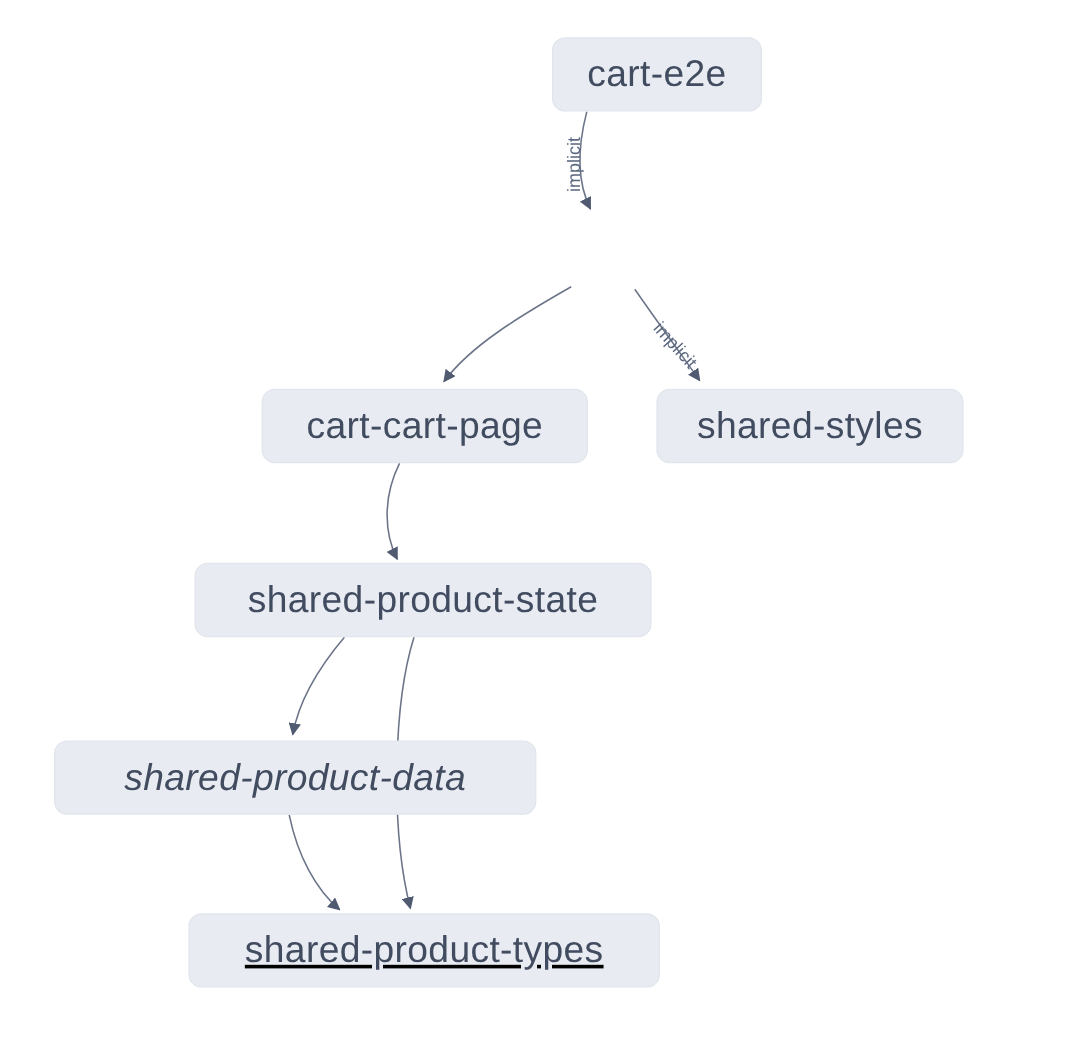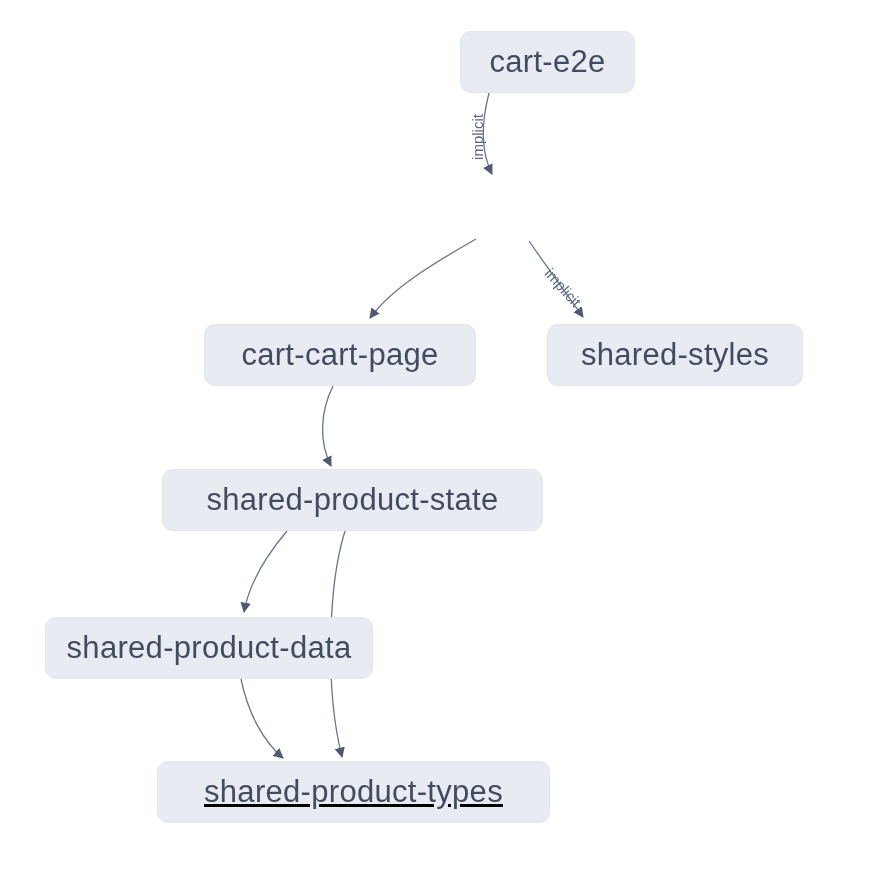--- a/index.html
+++ b/index.html
@@ -80,33 +80,33 @@
     <text class="edge-label" transform="translate(483,137) rotate(-90)">implicit</text>
 
     <text class="edge-label" transform="translate(559,291) rotate(48)">implicit</text>
   </svg>
 
   <div class="node" style="left:425px; top:31px; width:175px; height:62px;margin-left:35px;">
     <span>cart-e2e</span>
   </div>
 
 
-  <div class="node" style="left:204px; top:324px; width:272px; height:62px;">
+  <div class="node" style="left:218px; top:324px; width:272px; height:62px;">
     <span>cart-cart-page</span>
   </div>
 
   <div class="node" style="left:547px; top:324px; width:256px; height:62px;">
     <span>shared-styles</span>
   </div>
 
   <div class="node" style="left:162px; top:469px; width:381px; height:62px;">
     <span>shared-product-state</span>
   </div>
 
-  <div class="node" style="left:45px; top:617px; width:328px; height:62px;">
+  <div class="node" style="left:45px; top:617px; width:402px; height:62px;font-style:italic;">
     <span>shared-product-data</span>
   </div>
 
   <div class="node" style="left:157px; top:761px; width:393px; height:62px;text-decoration:underline;">
     <span>shared-product-types</span>
   </div>
 
 </div>
 
 </body></html>

